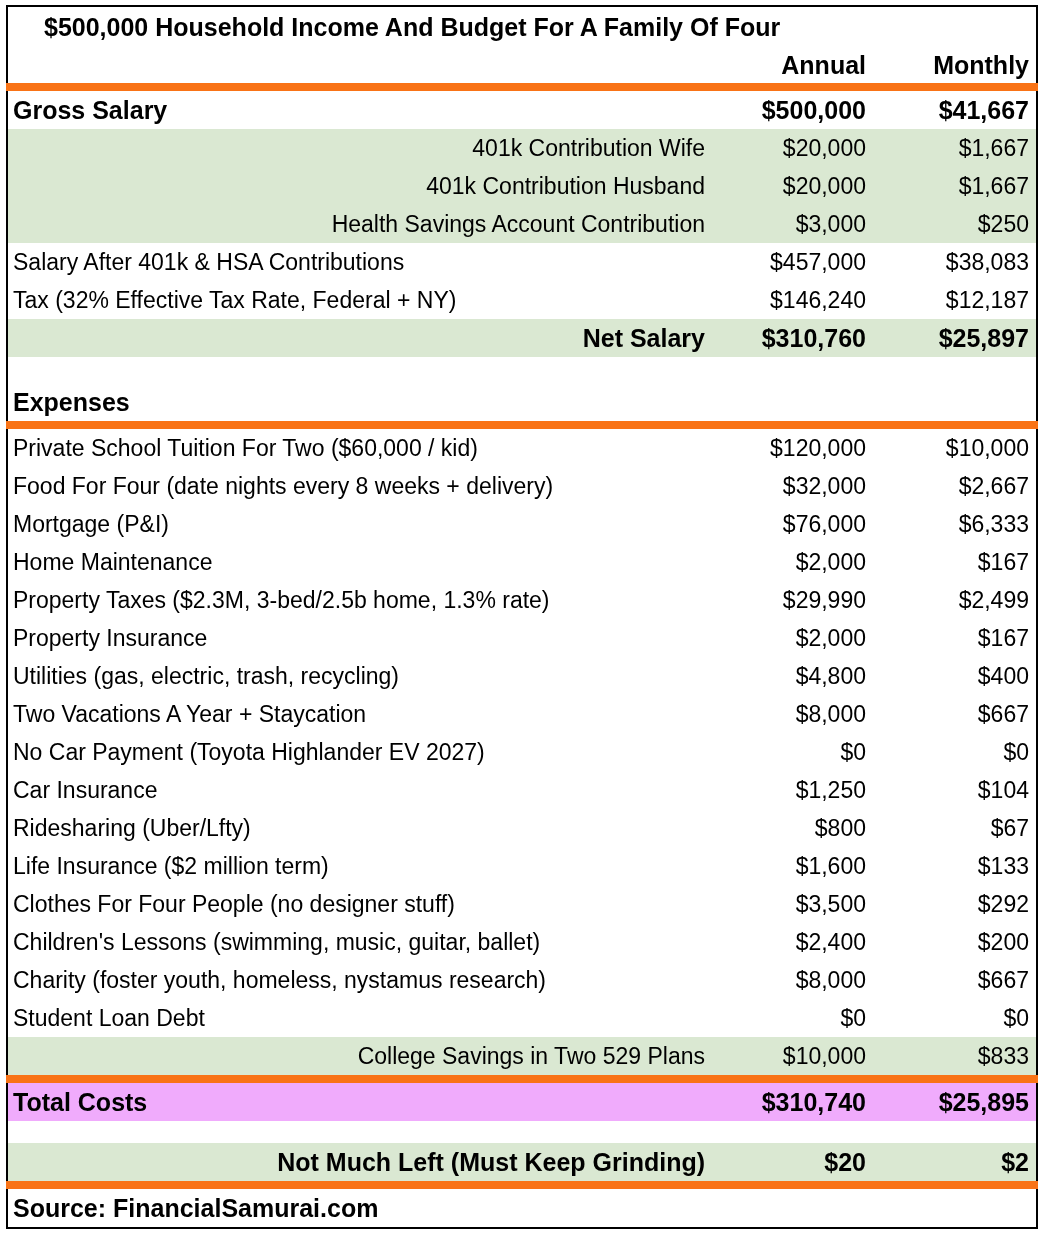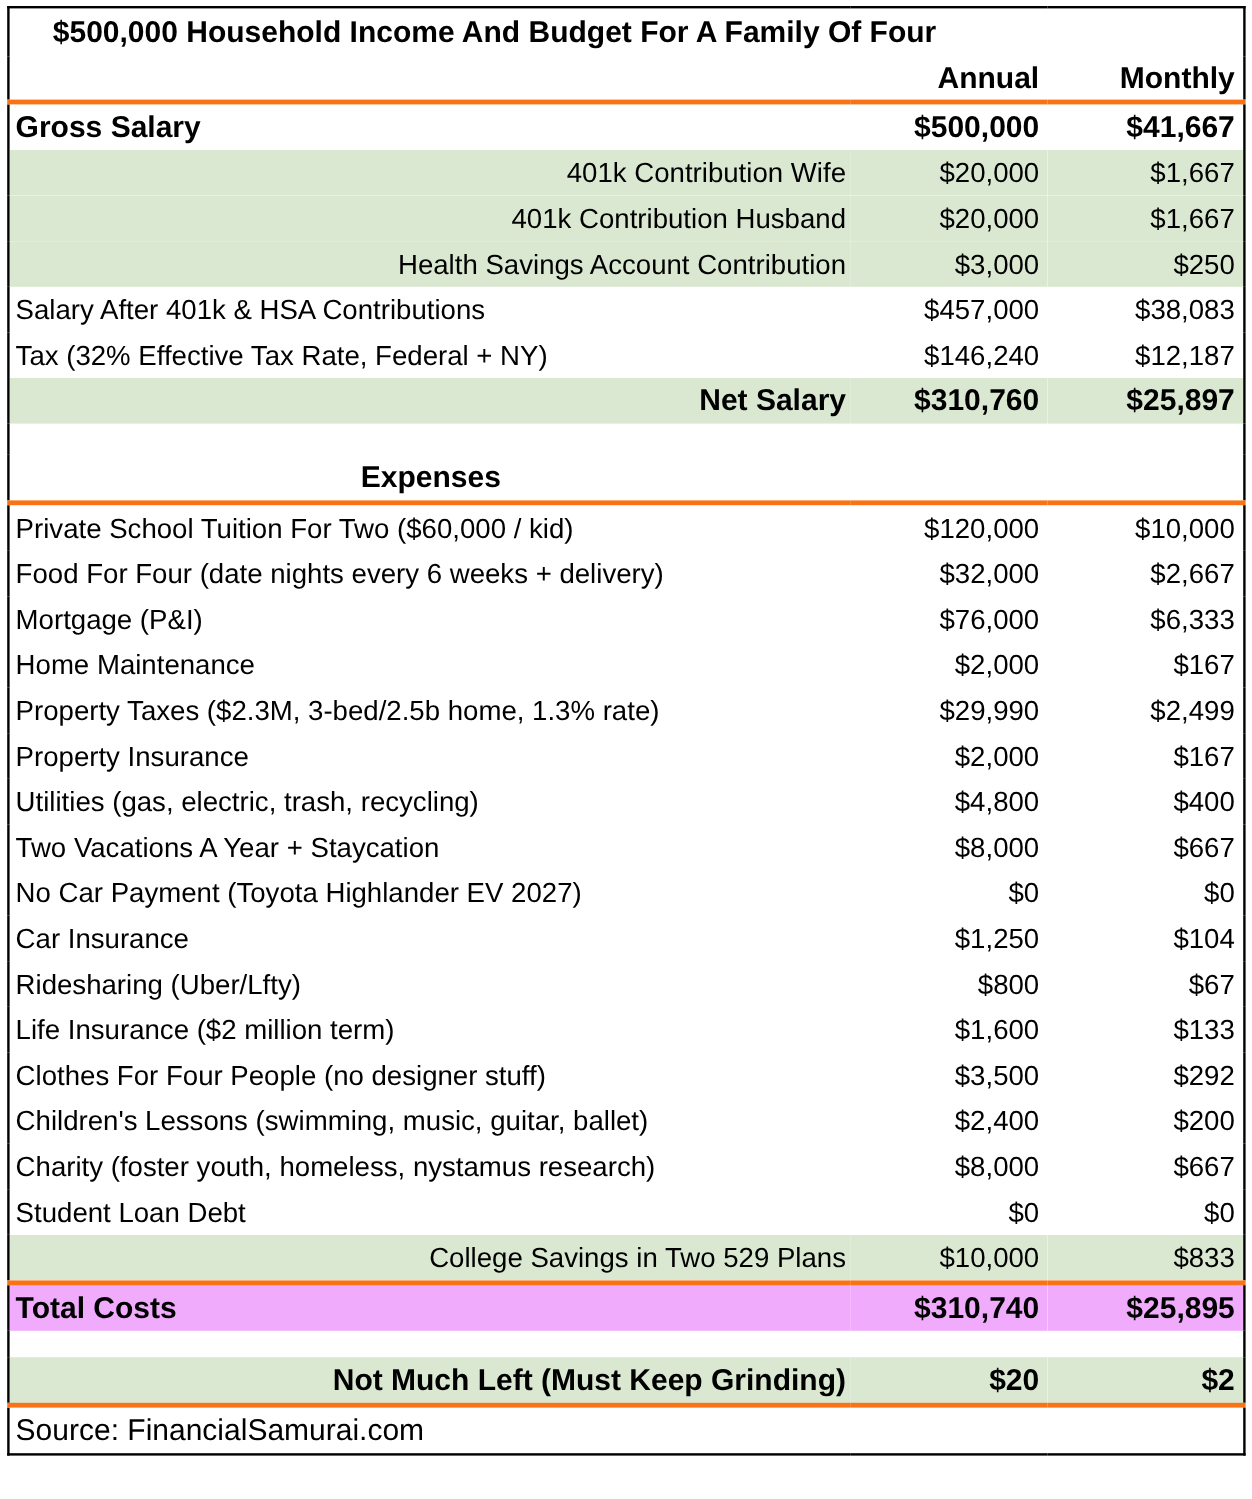--- a/index.html
+++ b/index.html
@@ -61,30 +61,30 @@
     height: 40px;
     padding-left: 36px;
   }
   tr.r-colhead td {
     font-weight: bold;
     font-size: 25px;
     line-height: 36px;
     height: 36px;
   }
   tr.r-bold td { font-weight: bold; font-size: 25px; }
-  tr.r-section td { font-weight: bold; font-size: 25px; text-align: center; }
-  tr.r-source td { font-weight: normal; font-size: 25px; }
+  tr.r-section td { font-weight: bold; font-size: 25px; }
+  tr.r-source td { font-weight: bold; font-size: 25px; }
 
   
   .fill-green td { background-color: #dae8d2; text-align: right; }
   .fill-pink  td { background-color: #f0abfc; }
   .fill-none  td { background-color: #ffffff; }
 
   
-  .rule-top td { border-top: 4px solid #f97316; }
+  .rule-top td { border-top: 8px solid #f97316; }
 
   tr.r-spacer td {
     height: 26px;
     line-height: 26px;
     font-size: 10px;
   }
   tr.r-spacer-sm td {
     height: 22px;
     line-height: 22px;
     font-size: 10px;
@@ -166,21 +166,21 @@
         <td class="num"></td>
         <td class="num"></td>
       </tr>
 
       <tr class="fill-none rule-top">
         <td class="label">Private School Tuition For Two ($60,000 / kid)</td>
         <td class="num">$120,000</td>
         <td class="num">$10,000</td>
       </tr>
       <tr class="fill-none">
-        <td class="label">Food For Four (date nights every 6 weeks + delivery)</td>
+        <td class="label">Food For Four (date nights every 8 weeks + delivery)</td>
         <td class="num">$32,000</td>
         <td class="num">$2,667</td>
       </tr>
       <tr class="fill-none">
         <td class="label">Mortgage (P&amp;I)</td>
         <td class="num">$76,000</td>
         <td class="num">$6,333</td>
       </tr>
       <tr class="fill-none">
         <td class="label">Home Maintenance</td>

